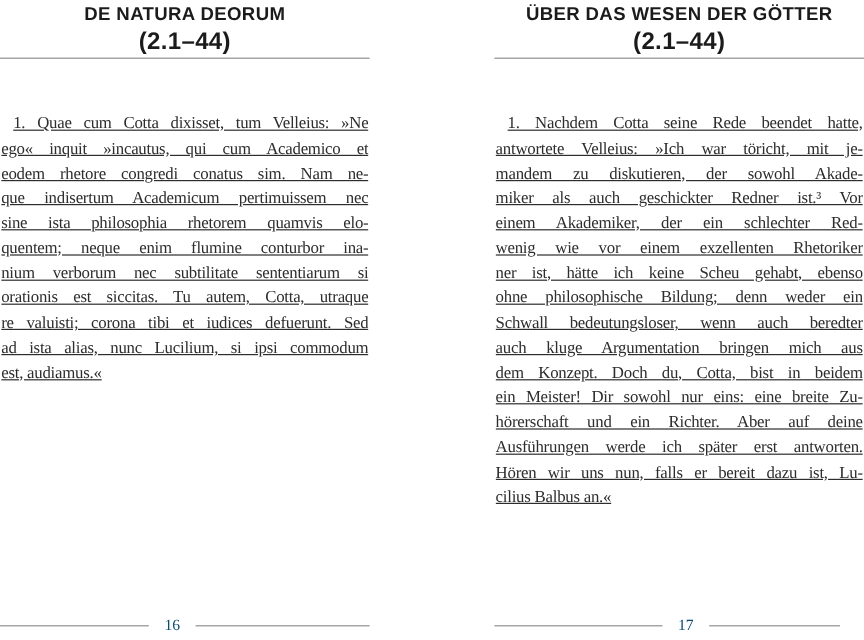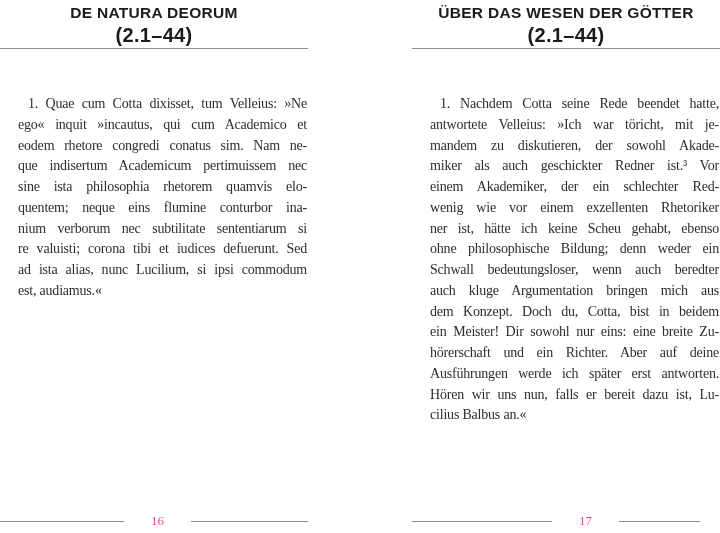--- a/index.html
+++ b/index.html
@@ -38,44 +38,45 @@
     letter-spacing: 0.3px;
   }
   .header-rule {
     margin-top: 3px;
     height: 1px;
     background: #8f8f8f;
   }
 
   .page-body {
     position: absolute;
-    top: 94px; left: 18px; right: 1px;
+    top: 94px; left: 1px; right: 1px;
     font-size: 14px;
     letter-spacing: -0.2px;
+    text-decoration: underline;
   }
   .text-line {
     height: 20.75px;
     line-height: 20.75px;
     overflow: hidden;
     text-align: justify;
     text-align-last: justify;
     text-justify: inter-word;
   }
   .text-line.indent { text-indent: 10px; }
   .text-line.last { text-align-last: left; }
 
   .page-footer {
     position: absolute;
     top: 513px; left: 0; right: 0;
     height: 16px;
     display: flex;
     align-items: center;
-    column-gap: 27px;
+    column-gap: 13px;
     font-size: 13px;
-    color: #ec4899;
+    color: #0c4a6e;
   }
   .rule-seg { height: 1px; background: #8f8f8f; }
   .page.left  .seg-a { flex: 0 0 124px; }
   .page.left  .seg-b { flex: 1 1 auto; }
   .page.right .seg-a { flex: 0 0 140px; }
   .page.right .seg-b { flex: 1 1 auto; margin-right: 20px; }
   .page-number { line-height: 16px; }
 </style>
 </head>
 <body>
@@ -88,22 +89,23 @@
       <div class="page-section">(2.1–44)</div>
       <div class="header-rule"></div>
     </header>
 
     <div class="page-body">
         <div class="text-line indent">1. Quae cum Cotta dixisset, tum Velleius: »Ne</div>
         <div class="text-line">ego« inquit »incautus, qui cum Academico et</div>
         <div class="text-line">eodem rhetore congredi conatus sim. Nam ne-</div>
         <div class="text-line">que indisertum Academicum pertimuissem nec</div>
         <div class="text-line">sine ista philosophia rhetorem quamvis elo-</div>
-        <div class="text-line">quentem; neque eins flumine conturbor ina-</div>
+        <div class="text-line">quentem; neque enim flumine conturbor ina-</div>
         <div class="text-line">nium verborum nec subtilitate sententiarum si</div>
+        <div class="text-line">orationis est siccitas. Tu autem, Cotta, utraque</div>
         <div class="text-line">re valuisti; corona tibi et iudices defuerunt. Sed</div>
         <div class="text-line">ad ista alias, nunc Lucilium, si ipsi commodum</div>
         <div class="text-line last">est, audiamus.«</div>
       </div>
 
     <footer class="page-footer">
       <span class="rule-seg seg-a"></span>
       <span class="page-number">16</span>
       <span class="rule-seg seg-b"></span>
     </footer>

